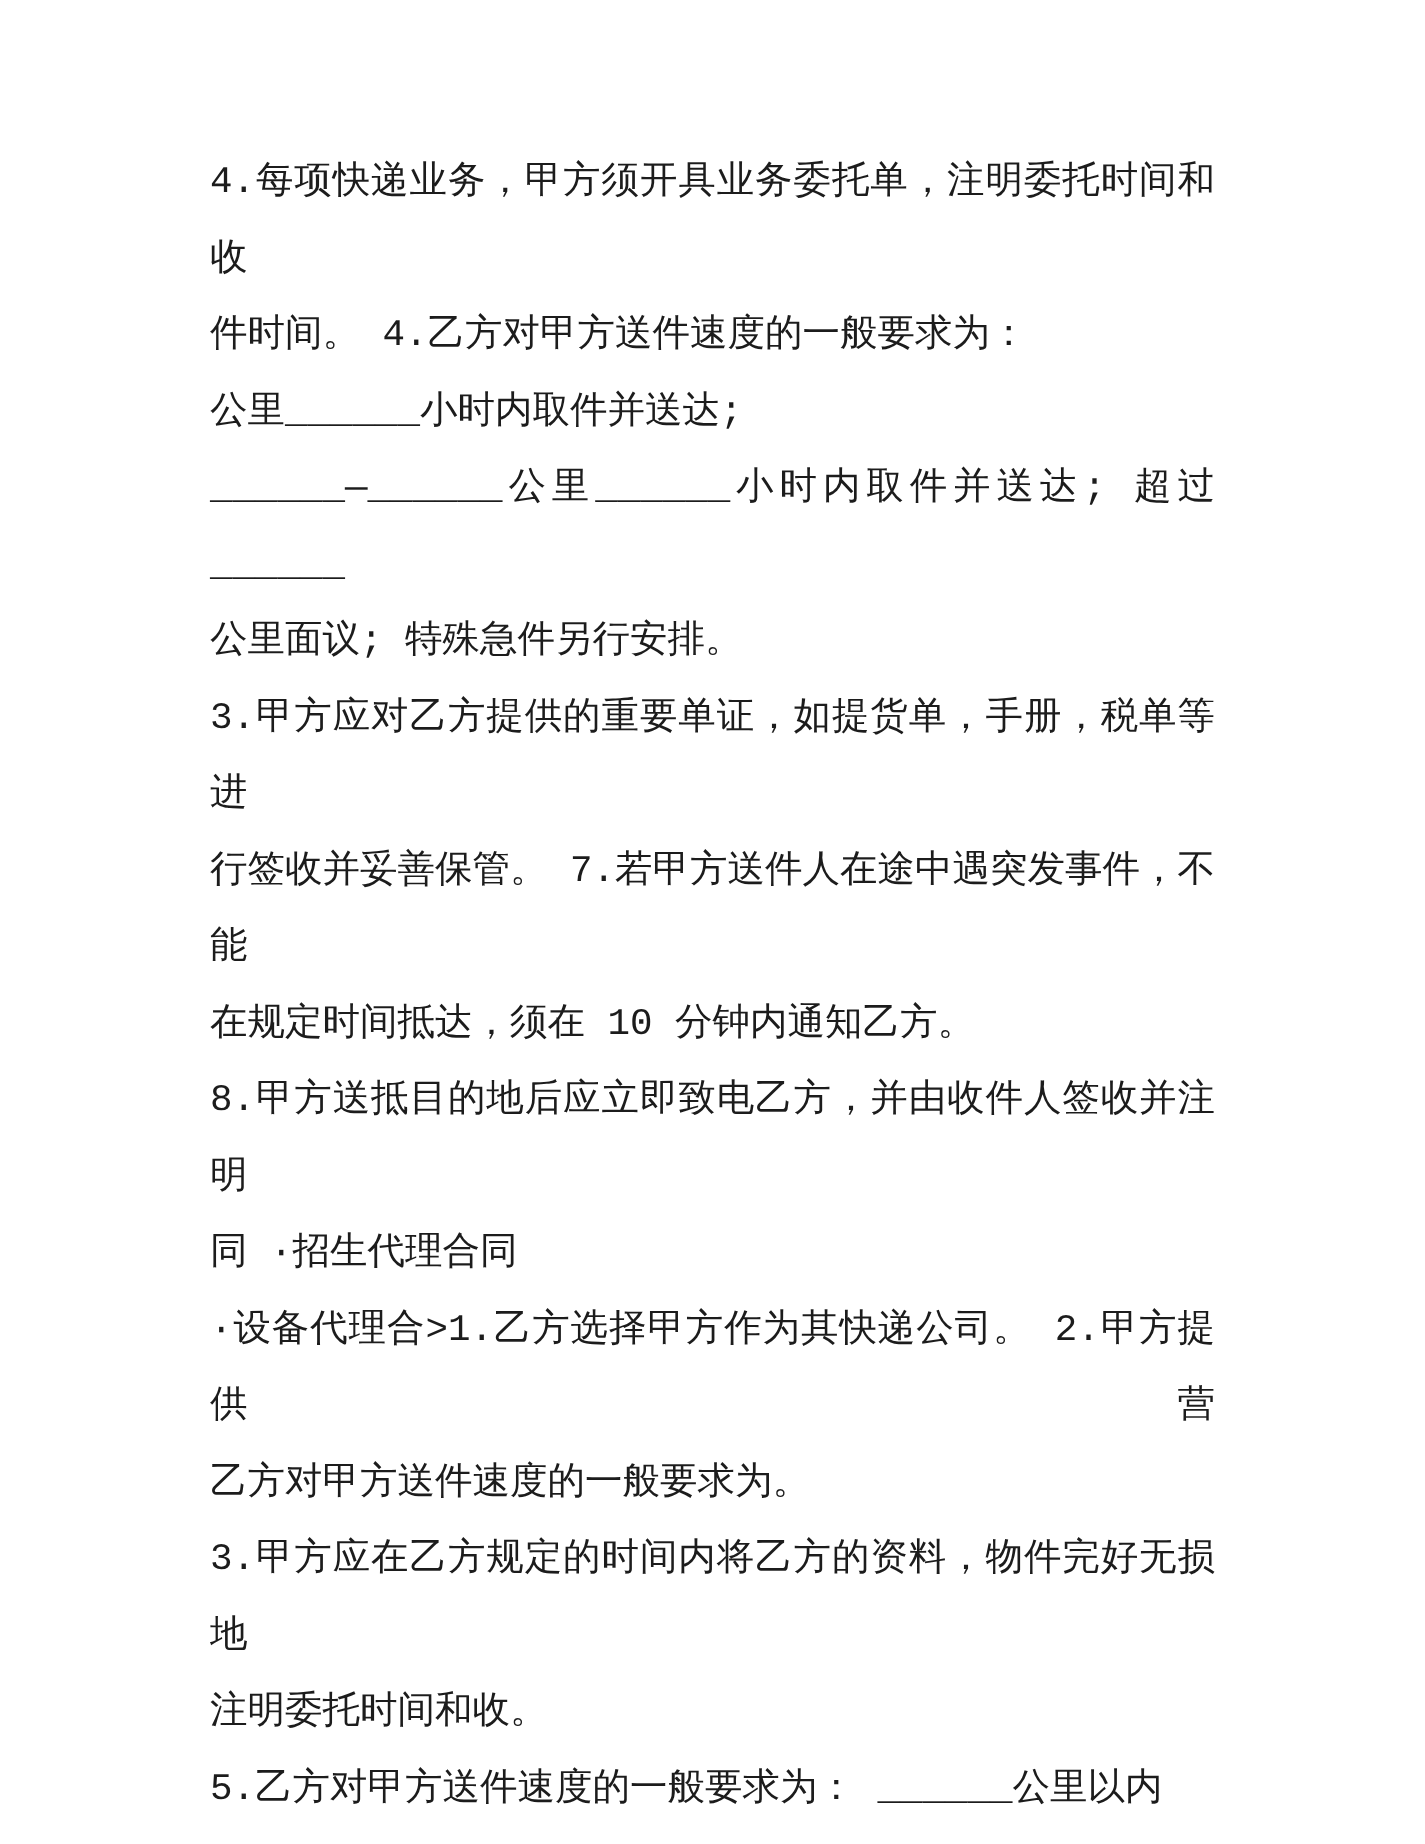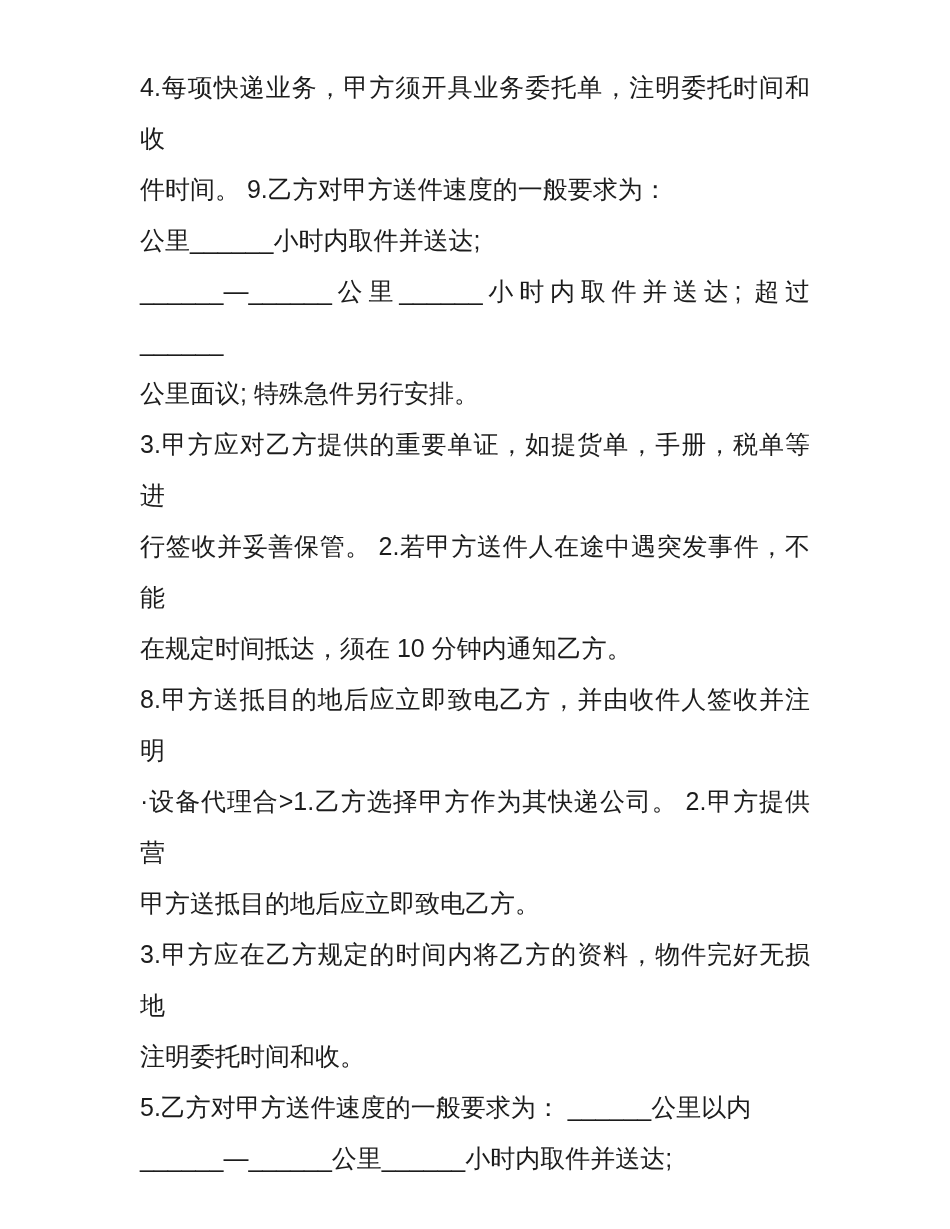--- a/index.html
+++ b/index.html
@@ -9,23 +9,23 @@
   }
   body {
     width: 950px;
     height: 1229px;
     overflow: hidden;
   }
   .page {
     box-sizing: border-box;
     width: 950px;
     height: 1229px;
-    padding: 62px 140px 0 140px;
+    padding: 96px 140px 0 140px;
     background: #ffffff;
-    font-family: Liberation Sans, sans-serif;
+    font-family: Liberation Mono, monospace;
     font-size: 25px;
     line-height: 51px;
     color: #1c1c1c;
     -webkit-font-smoothing: antialiased;
   }
   .line {
     width: 670px;
     white-space: nowrap;
     overflow: visible;
   }
@@ -33,27 +33,28 @@
     white-space: normal;
     text-align: justify;
     text-align-last: justify;
   }
 </style>
 </head>
 <body>
 
 <div class="page">
   <div class="line j">4.每项快递业务，甲方须开具业务委托单，注明委托时间和收</div>
-  <div class="line">件时间。 9.乙方对甲方送件速度的一般要求为：</div>
+  <div class="line">件时间。 4.乙方对甲方送件速度的一般要求为：</div>
   <div class="line">公里______小时内取件并送达;</div>
   <div class="line j">______—______公里______小时内取件并送达; 超过______</div>
   <div class="line">公里面议; 特殊急件另行安排。</div>
   <div class="line j">3.甲方应对乙方提供的重要单证，如提货单，手册，税单等进</div>
-  <div class="line j">行签收并妥善保管。 2.若甲方送件人在途中遇突发事件，不能</div>
+  <div class="line j">行签收并妥善保管。 7.若甲方送件人在途中遇突发事件，不能</div>
   <div class="line">在规定时间抵达，须在 10 分钟内通知乙方。</div>
   <div class="line j">8.甲方送抵目的地后应立即致电乙方，并由收件人签收并注明</div>
+  <div class="line">同 ·招生代理合同</div>
   <div class="line j">·设备代理合&gt;1.乙方选择甲方作为其快递公司。 2.甲方提供营</div>
-  <div class="line">甲方送抵目的地后应立即致电乙方。</div>
+  <div class="line">乙方对甲方送件速度的一般要求为。</div>
   <div class="line j">3.甲方应在乙方规定的时间内将乙方的资料，物件完好无损地</div>
   <div class="line">注明委托时间和收。</div>
   <div class="line">5.乙方对甲方送件速度的一般要求为： ______公里以内</div>
   <div class="line">______—______公里______小时内取件并送达;</div>
 </div>
 
 </body></html>

